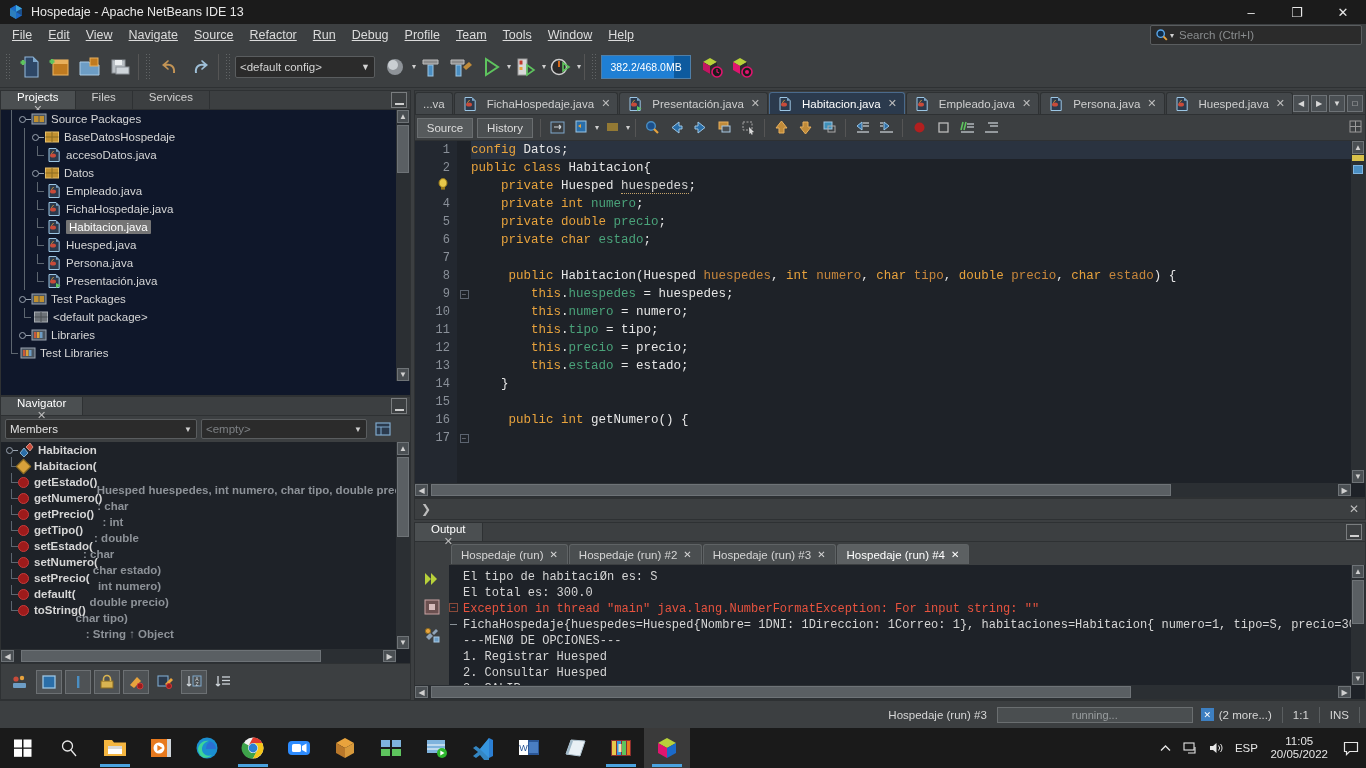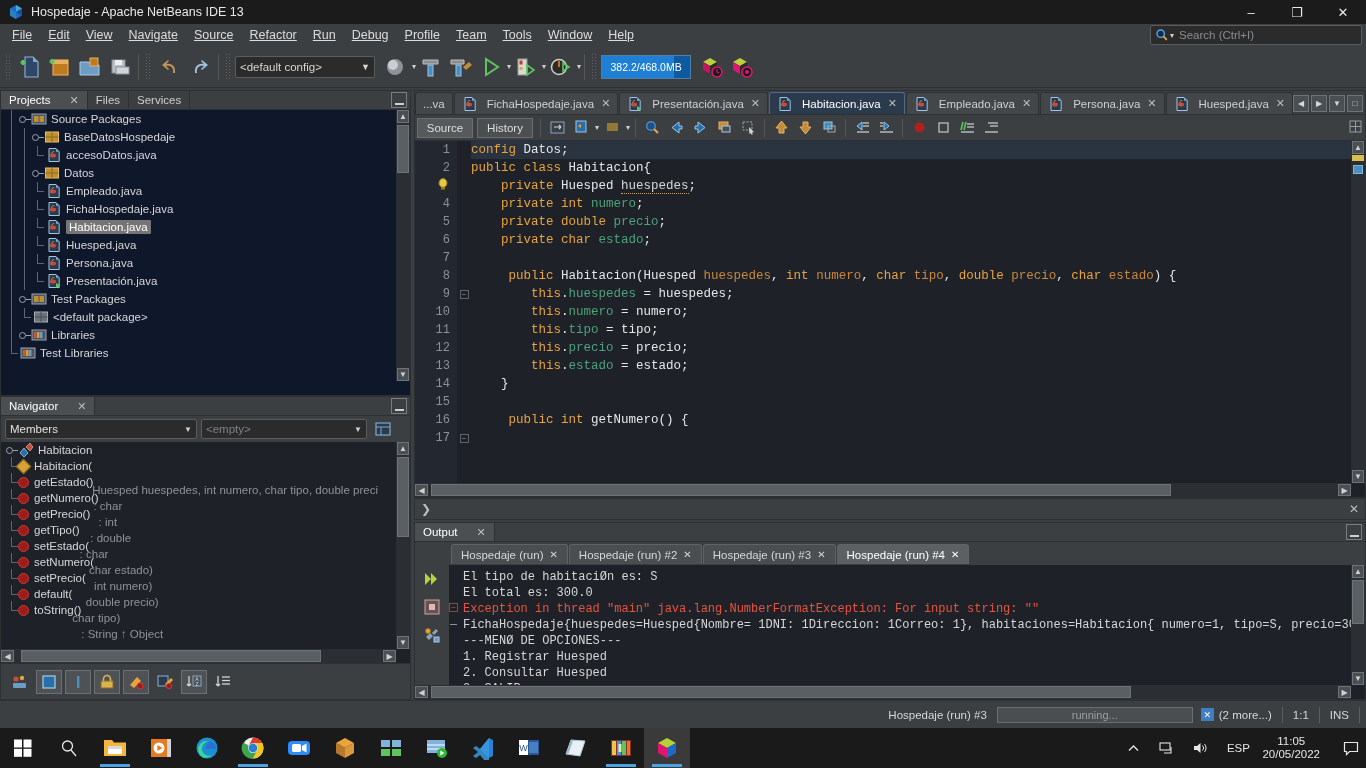--- a/index.html
+++ b/index.html
@@ -69,22 +69,22 @@
   .left-col { position: absolute; left: 0; top: 0; width: 411px; bottom: 0; }
   .right-col { position: absolute; left: 414px; top: 0; right: 0; bottom: 0; }
 
   
   .winpane { background: #3c3f41; border: 1px solid #2e3133; position: absolute; }
   .pane-tabs {
     height: 19px; background: #3c3f41; display: flex; align-items: stretch;
     border-bottom: 1px solid #2e3133; position: relative;
   }
   .pane-tab {
-    display: flex; align-items: center; gap: 19px; padding: 0 8px;
-    font-size: 11.5px; color: #cfcfcf; border-right: 1px solid #2e3133;
+    display: flex; align-items: center; gap: 0; padding: 0 16px;
+    font-size: 11.5px; color: #cfcfcf; border-right: 1px solid #2e3133; flex-direction: column;
   }
   .pane-tab.active { background: #4b4f51; color: #fff; }
   .pane-x { font-size: 11px; color: #bcbcbc; }
   .pane-min {
     margin-left: auto; width: 16px; height: 16px; align-self: center; margin-right: 3px;
     border: 1px solid #7a7d7f; display:flex; align-items:flex-end; justify-content:center;
   }
   .pane-min i { display:block; width:9px; height:2px; background:#cfcfcf; margin-bottom:2px; }
 
   
@@ -116,21 +116,21 @@
   
   .nav-filter { height: 26px; display:flex; align-items:center; gap:4px; padding: 3px 4px; background:#3c3f41; }
   .combo {
     height: 20px; background: #2b2b2b; border:1px solid #5a5d5f; color:#e0e0e0;
     font-size: 11.5px; display:flex; align-items:center; padding: 0 4px; border-radius:2px;
   }
   .combo .caret { margin-left:auto; font-size:8px; color:#cfcfcf; }
   .combo.empty { color:#7d8084; }
 
   .navlist { position:absolute; left:0; right:0; top:45px; bottom:14px; background:#1e2228; overflow:hidden; }
-  .nrow { height: 16px; display:flex; align-items:center; font-size:11.5px; color:#d6d6d6; white-space:nowrap; padding-left:4px; }
+  .nrow { height: 16px; display:flex; align-items:center; font-size:11.5px; color:#d6d6d6; white-space:nowrap; padding-left:4px;font-weight:bold; }
   .dot { width:11px; height:11px; border-radius:50%; background:#9e1b1b; border:1px solid #c93b3b; flex:0 0 auto; margin-right:5px; }
   .diamond { width:11px; height:11px; background:#d8a13a; border:1px solid #8a6a20; transform:rotate(45deg); flex:0 0 auto; margin:0 5px 0 0; }
   .dim { color: #8d9298; margin-top: 48px; }
 
   .nav-bottom { position:absolute; left:0; right:0; bottom:0; height:36px; background:#3c3f41;
                 border-top:1px solid #2e3133; display:flex; align-items:center; gap:3px; padding-left:6px; }
   .nb-btn { width:26px; height:24px; display:flex; align-items:center; justify-content:center;
             border:1px solid transparent; }
   .nb-btn.on { background:#4e5255; border-color:#6c7073; }
 
@@ -196,21 +196,21 @@
   .sb-sep { width:1px; height:16px; background:#5a5e60; margin:0 10px; }
 
   
   .taskbar { position:absolute; left:0; bottom:0; right:0; height:40px; background:#1a1a1a;
              display:flex; align-items:center; }
   .tb-app { width:46px; height:40px; display:flex; align-items:center; justify-content:center; position:relative; }
   .tb-app.run::after { content:''; position:absolute; bottom:1px; left:8px; right:8px; height:3px; background:#4aa3e0; }
   .tb-app.active { background:#3a3a3a; }
   .tray { margin-left:auto; display:flex; align-items:center; height:40px; color:#e6e6e6; font-size:11.5px; }
   .clock { text-align:center; line-height:13px; padding:0 8px; }
-  .tray-ico { width:26px; height:40px; display:flex; align-items:center; justify-content:center;margin-left:8px; }
+  .tray-ico { width:26px; height:40px; display:flex; align-items:center; justify-content:center; }
 </style>
 </head>
 <body>
 
 <div class="app">
 
   <div class="titlebar">
     <svg class="title-ico" viewBox="0 0 16 16">
       <polygon points="8,1 14,4.5 14,11.5 8,15 2,11.5 2,4.5" fill="#1b6ac9"></polygon>
       <polygon points="8,1 14,4.5 8,8" fill="#3fa7dc"></polygon>

